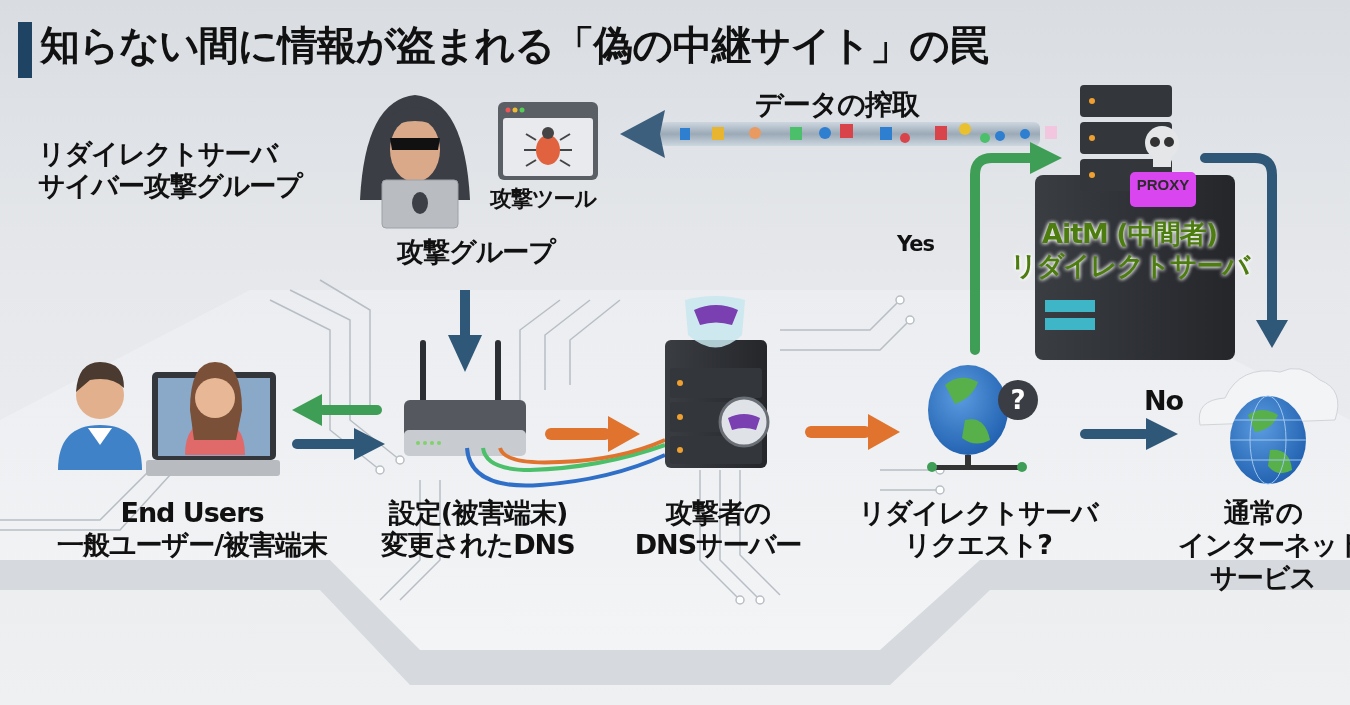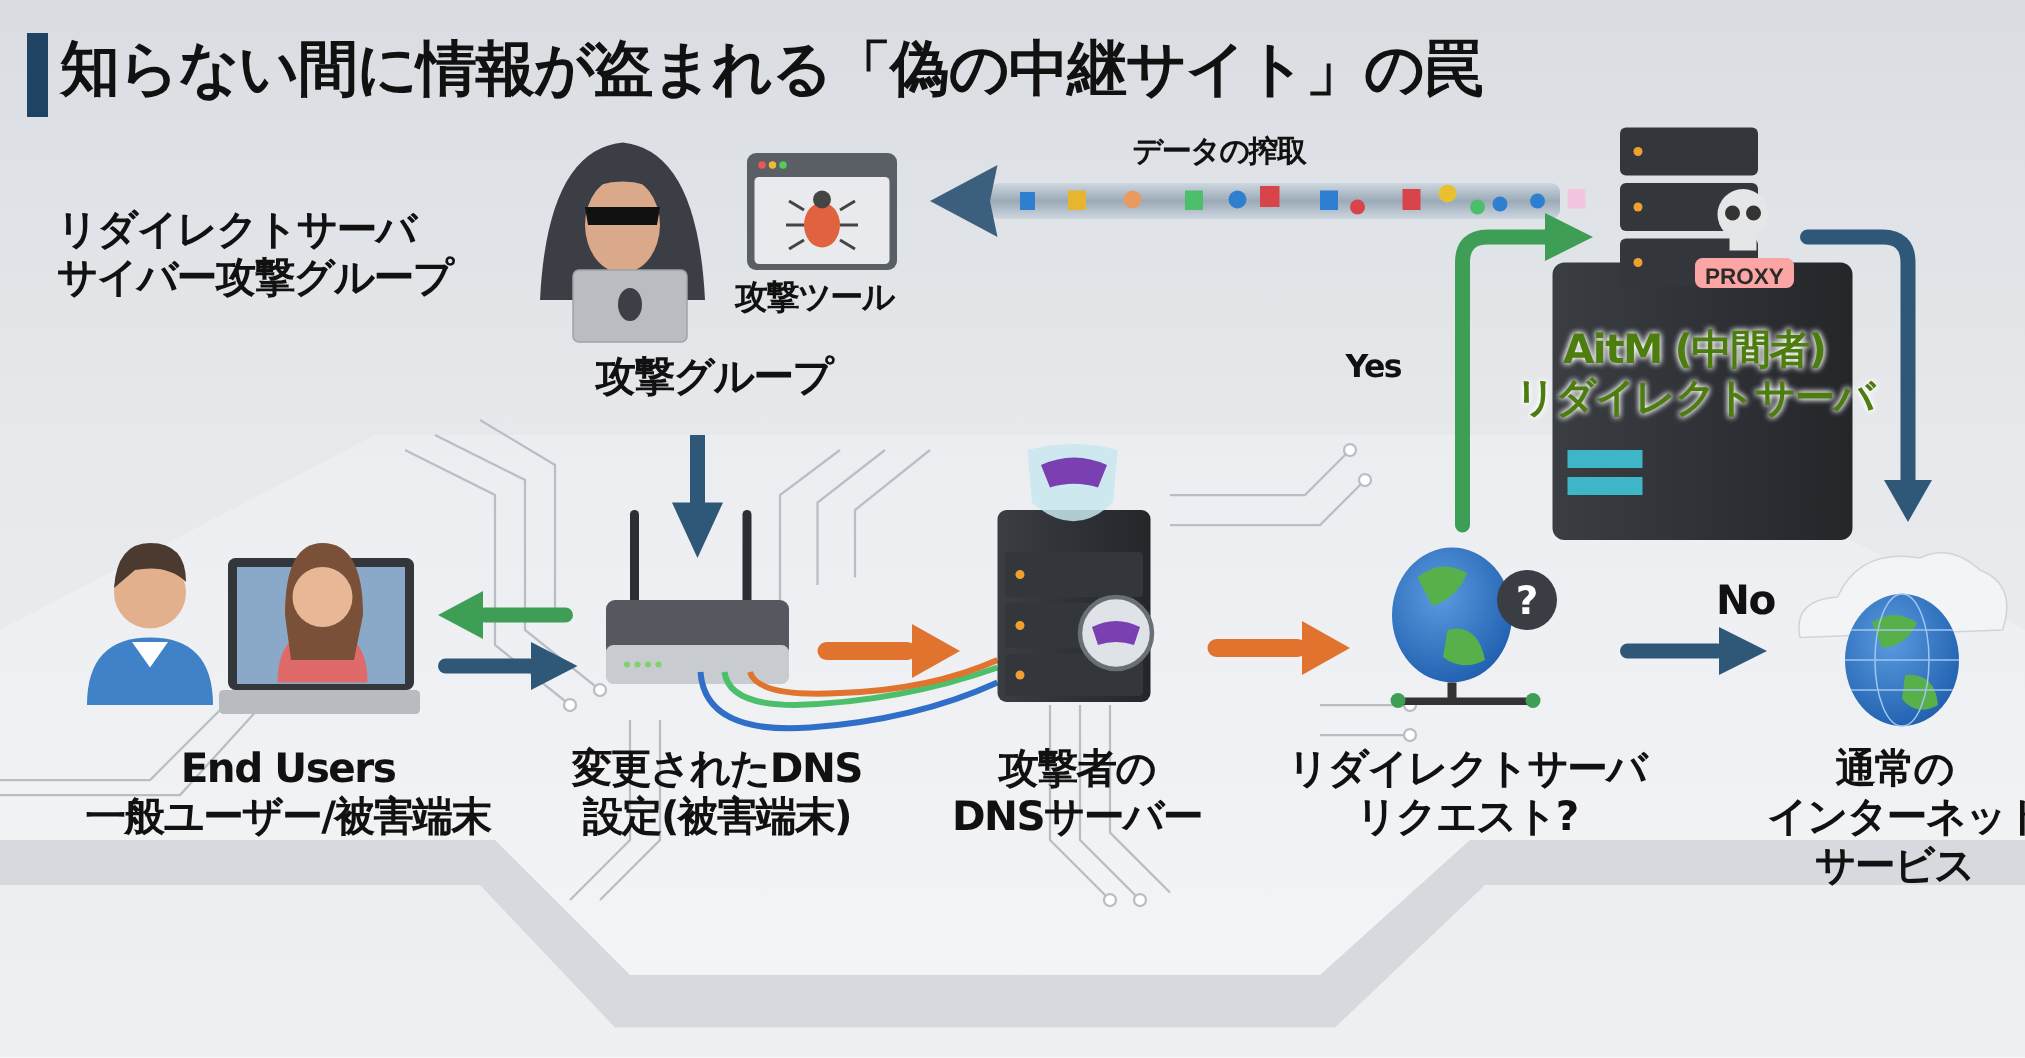--- a/index.html
+++ b/index.html
@@ -18,22 +18,22 @@
     line-height: 1.2; white-space: nowrap; letter-spacing: -1px;
   }
   .title-bar {
     position: absolute; left: 18px; top: 22px; width: 14px; height: 56px; background: #1f4363;
   }
   .title {
     position: absolute; left: 40px; top: 18px; font-size: 40px; font-weight: bold; color: #111;
     letter-spacing: -1px; white-space: nowrap;
   }
   .proxy-tag {
-    position: absolute; left: 1130px; top: 172px; width: 66px; height: 20px;
-    background: #fca5a5; border-radius: 5px; color: #2b2b2b; font-weight: bold; font-size: 15px;
+    position: absolute; left: 1130px; top: 172px; width: 66px; height: 35px;
+    background: #d946ef; border-radius: 5px; color: #2b2b2b; font-weight: bold; font-size: 15px;
     text-align: center; line-height: 26px; font-family: "Liberation Sans", sans-serif;
   }
 </style>
 </head>
 <body>
 
 <div class="stage">
 
   <svg class="platform" viewBox="0 0 1350 705">
     <defs>
@@ -272,40 +272,40 @@
   <div class="title-bar"></div>
   <div class="title">知らない間に情報が盗まれる「偽の中継サイト」の罠</div>
 
   <div class="label" style="left:38px; top:138px; font-size:27px; text-align:left;">
     <div>リダイレクトサーバ</div>
     <div>サイバー攻撃グループ</div>
   </div>
 
   <div class="label" style="left:490px; top:186px; font-size:22px;">攻撃ツール</div>
   <div class="label" style="left:397px; top:236px; font-size:27px;">攻撃グループ</div>
-  <div class="label" style="left:755px; top:88px; font-size:20px;">データの搾取</div>
+  <div class="label" style="left:755px; top:88px; font-size:28px;">データの搾取</div>
 
   <div class="proxy-tag">PROXY</div>
 
   <div class="label" style="left:1010px; top:218px; font-size:27px; color:#4d7c0f; text-shadow:0 0 4px #fff, 0 0 4px #fff;">
     <div>AitM (中間者)</div>
     <div>リダイレクトサーバ</div>
   </div>
 
   <div class="label" style="left:897px; top:232px; font-size:21px;">Yes</div>
   <div class="label" style="left:1144px; top:385px; font-size:27px;">No</div>
 
   <div class="label" style="left:42px; top:497px; width:300px; font-size:27px;">
     <div>End Users</div>
     <div>一般ユーザー/被害端末</div>
   </div>
 
   <div class="label" style="left:358px; top:497px; width:240px; font-size:27px;">
+    <div>設定(被害端末)</div>
     <div>変更されたDNS</div>
-    <div>設定(被害端末)</div>
   </div>
 
   <div class="label" style="left:618px; top:497px; width:200px; font-size:27px;">
     <div>攻撃者の</div>
     <div>DNSサーバー</div>
   </div>
 
   <div class="label" style="left:858px; top:497px; width:240px; font-size:27px;">
     <div>リダイレクトサーバ</div>
     <div>リクエスト?</div>

